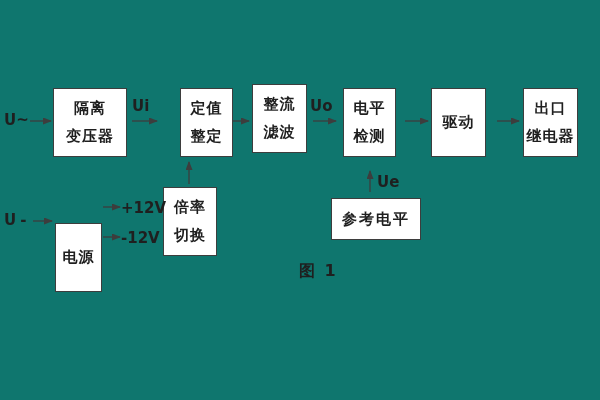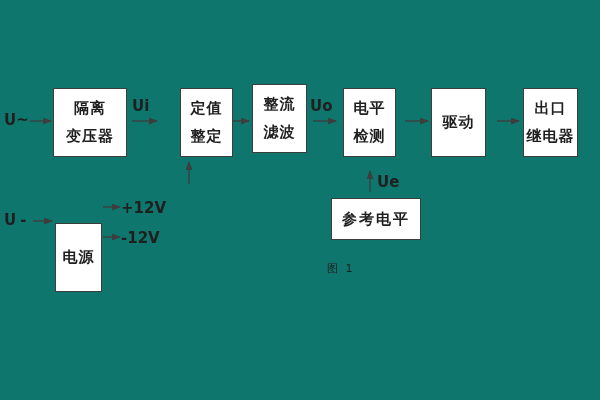--- a/index.html
+++ b/index.html
@@ -46,24 +46,23 @@
     font-size: 15px;
     font-weight: bold;
     line-height: 1.1;
     white-space: nowrap;
   }
   .sig-spaced { letter-spacing: 4px; }
   .caption {
     position: absolute;
     left: 299px;
     top: 261px;
-    font-size: 11px;
-    font-weight: 400;
+    font-size: 16px;
+    font-weight: 700;
     letter-spacing: 2px;
-    margin-left: 28px;
   }
 </style>
 </head>
 <body>
 
 <div class="canvas">
 
   <svg class="wires" viewBox="0 0 600 400" xmlns="http://www.w3.org/2000/svg">
     <defs>
       <marker id="ah" markerWidth="9" markerHeight="8" refX="8" refY="3.5" orient="auto" markerUnits="userSpaceOnUse">
@@ -111,20 +110,24 @@
 
   <div class="box" style="left:523px; top:88px; width:55px; height:69px;">
     <span>出口</span>
     <span>继电器</span>
   </div>
 
   <div class="box" style="left:55px; top:187px; width:47px; height:69px;margin-top:36px;">
     <span>电源</span>
   </div>
 
+  <div class="box" style="left:163px; top:187px; width:54px; height:69px;">
+    <span>倍率</span>
+    <span>切换</span>
+  </div>
 
   <div class="box" style="left:331px; top:198px; width:90px; height:42px; letter-spacing:2px;text-align:right;">
     <span>参考电平</span>
   </div>
 
   <span class="sig" style="left:4px; top:112px;">U~</span>
   <span class="sig sig-spaced" style="left:4px; top:212px;">U-</span>
   <span class="sig" style="left:132px; top:98px;">Ui</span>
   <span class="sig" style="left:310px; top:98px;">Uo</span>
   <span class="sig" style="left:377px; top:174px;">Ue</span>

